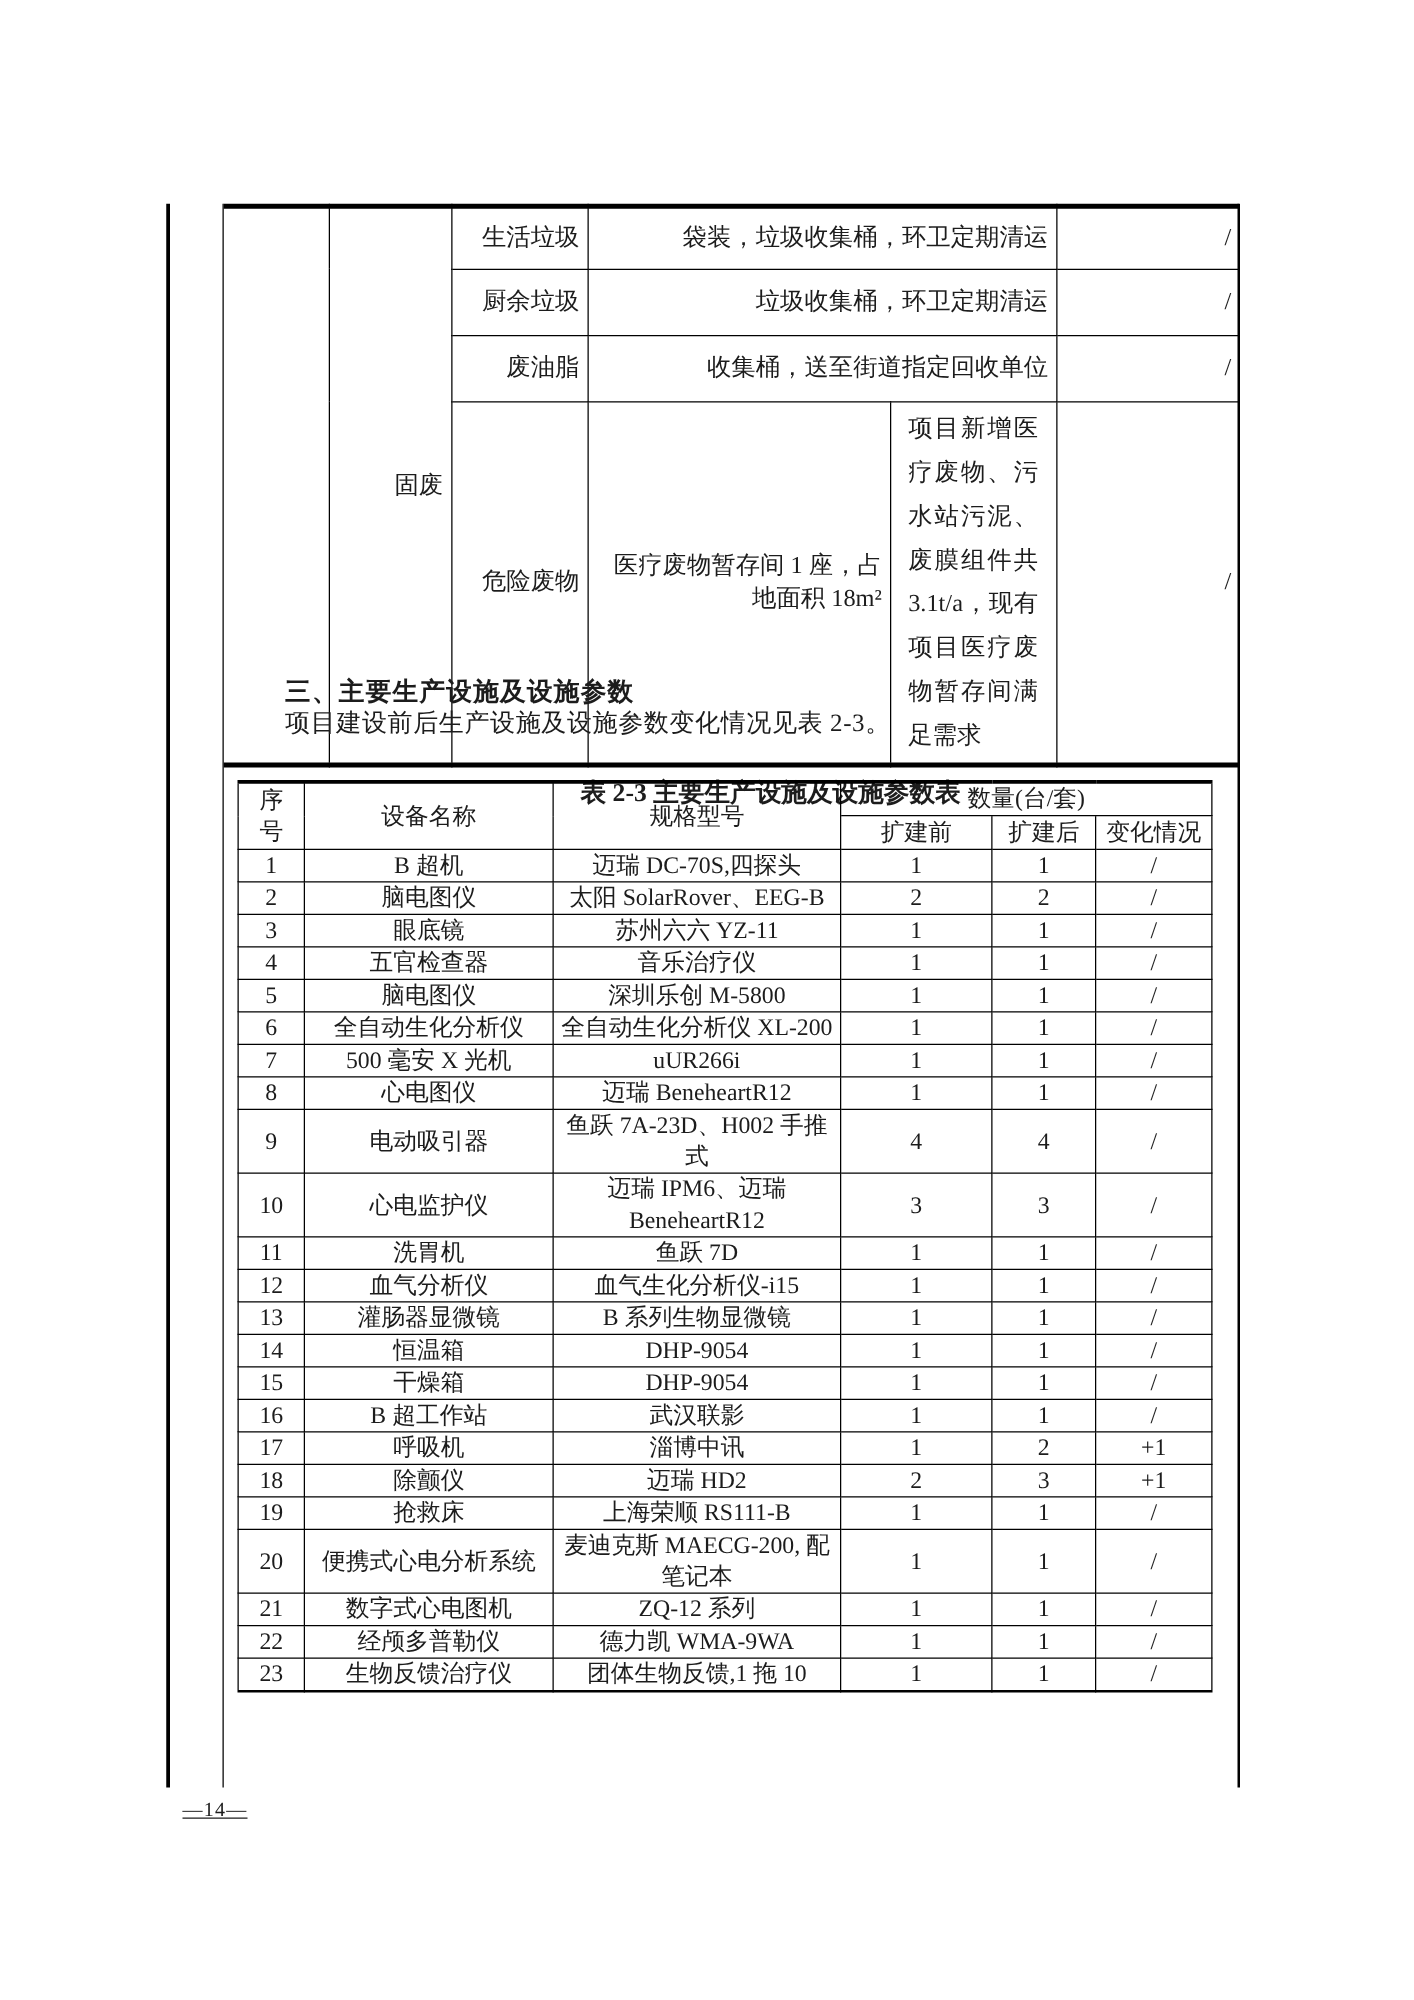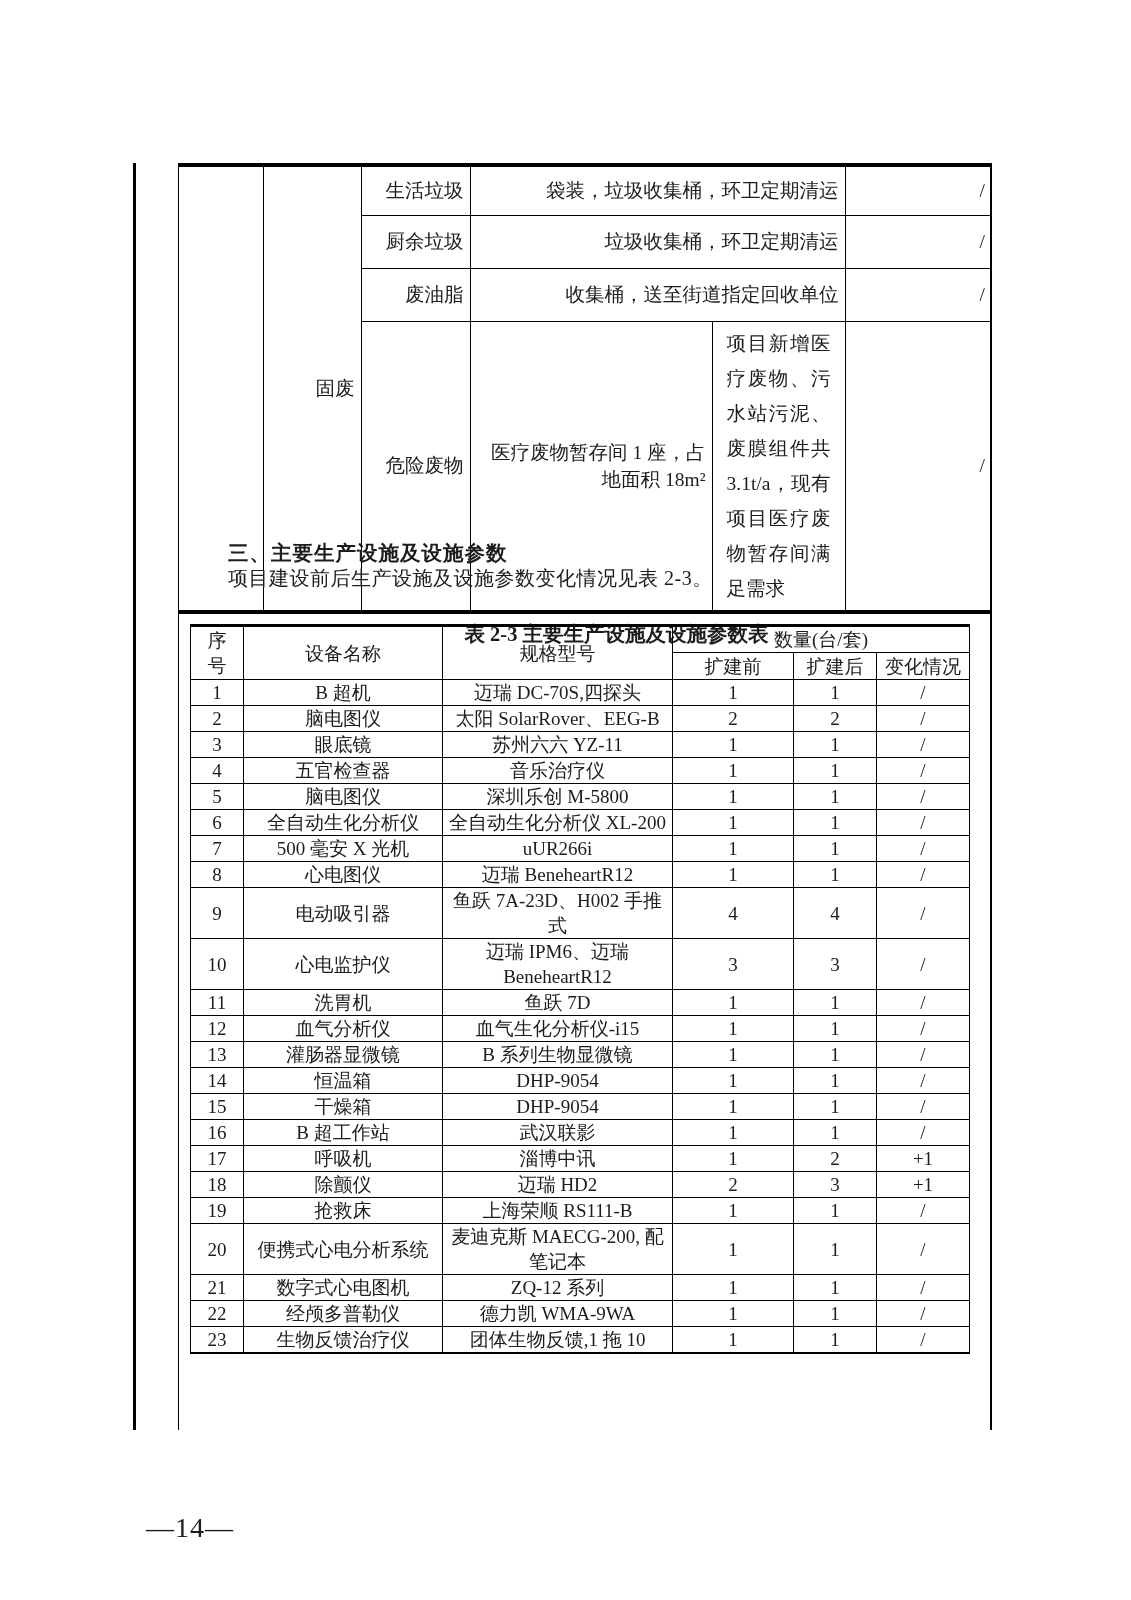--- a/index.html
+++ b/index.html
@@ -80,22 +80,22 @@
     font-weight: normal;
     text-align: center; vertical-align: middle;
     padding: 0 4px;
     line-height: 25px;
     height: 26px;
   }
   table.equip thead th { height: 27px; }
   table.equip th.seq { padding: 0 13px; }
 
   .page-number {
-    position: absolute; left: 146px; top: 1512px;
-    font-size: 28px; letter-spacing: 1px;
+    position: absolute; left: 146px; top: 1440px;
+    font-size: 16px; letter-spacing: 1px; text-decoration: underline;
   }
 </style>
 </head>
 <body>
 
 <div class="page">
 
   <div class="outer-frame"></div>
   <div class="inner-vline"></div>
 

